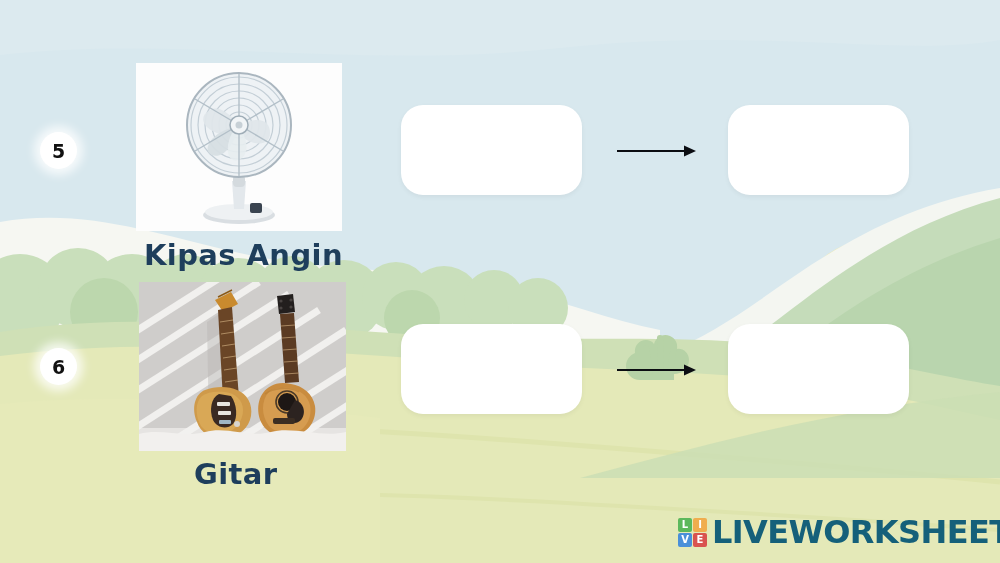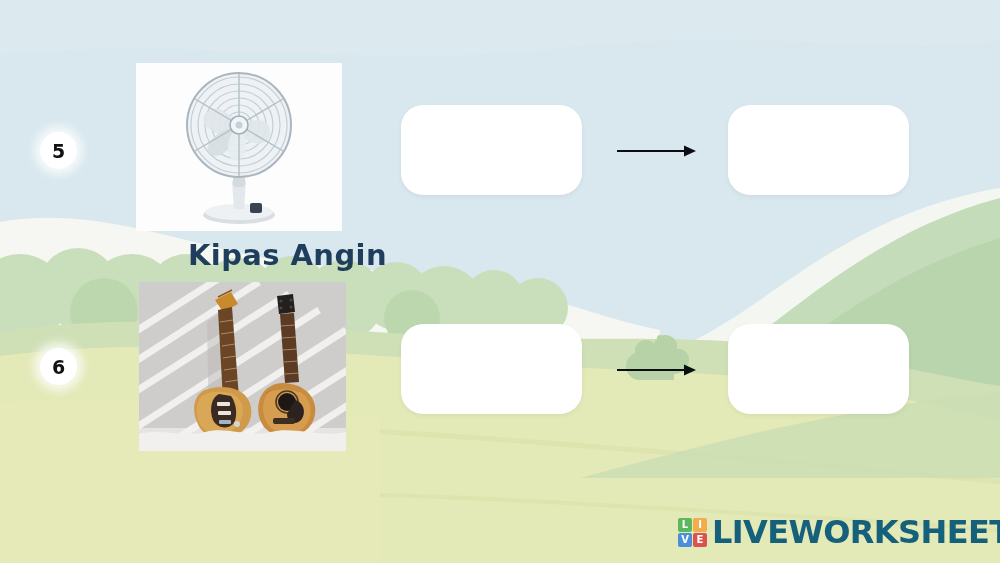--- a/index.html
+++ b/index.html
@@ -37,21 +37,20 @@
   .pic-card svg { display: block; width: 100%; height: 100%; }
 
   .pic-label {
     position: absolute;
     color: #1e3e5c;
     font-weight: 700;
     font-size: 29px;
     letter-spacing: 0.4px;
     white-space: nowrap;
     font-family: "DejaVu Sans", "Liberation Sans", sans-serif;
-    margin-left: 44px;
   }
   #label-fan    { left: 144px; top: 238px; }
   #label-guitar { left: 194px; top: 457px; }
 
   .answer-box {
     position: absolute;
     background: #ffffff;
     border-radius: 22px;
     box-shadow: 0 2px 5px rgba(0,0,0,0.05);
   }
@@ -291,20 +290,21 @@
 
         <path d="M156,118 C164,120 168,130 162,138 C156,144 148,140 148,132 Z" fill="#2c2320"></path>
 
         <rect x="134" y="136" width="22" height="6" rx="2" fill="#3b2d22"></rect>
       </g>
 
       <path d="M0,152 C22,146 44,156 66,150 C88,144 110,156 132,150 C154,144 182,156 207,150 L207,169 L0,169 Z" fill="#f2f0ee"></path>
     </svg>
   </div>
 
+  <div class="pic-label" id="label-guitar">Gitar</div>
 
   <div class="answer-box" id="ans-6a"></div>
 
   <div class="arrow" id="arrow-6">
     <svg viewBox="0 0 82 20" aria-hidden="true">
       <line x1="1" y1="10" x2="70" y2="10" stroke="#0b0d12" stroke-width="2.2"></line>
       <path d="M68,4.5 L80,10 L68,15.5 Z" fill="#0b0d12"></path>
     </svg>
   </div>
 

